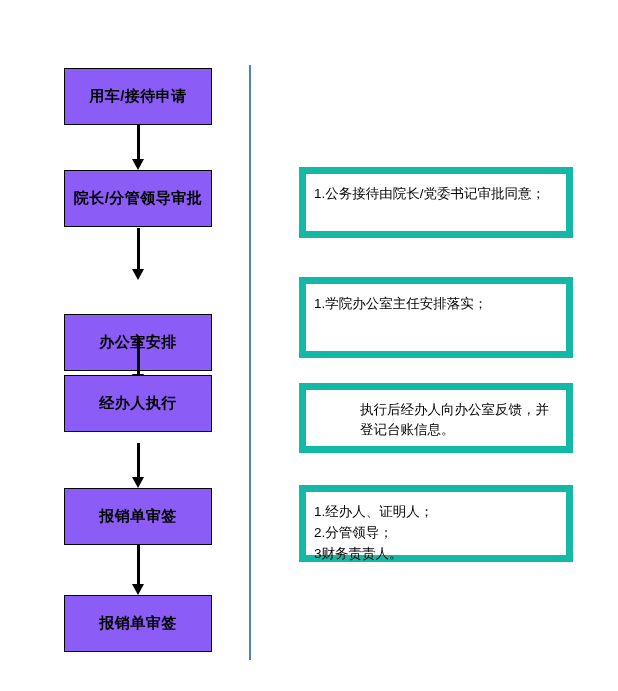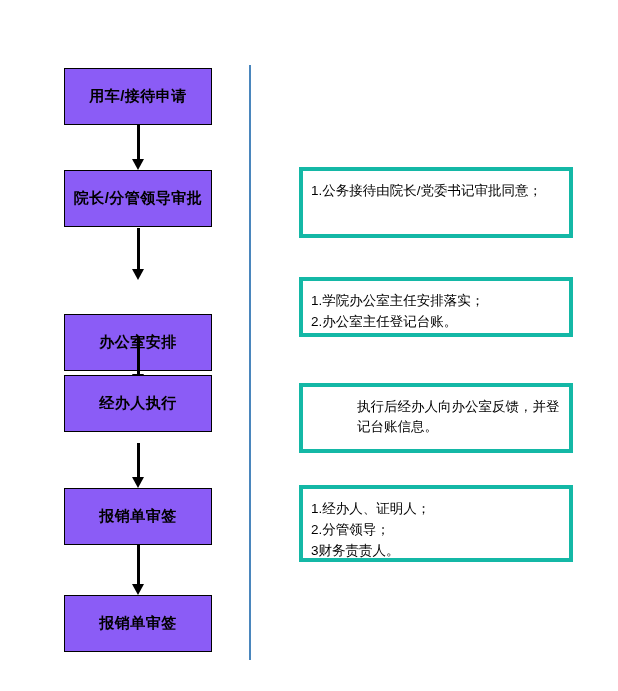--- a/index.html
+++ b/index.html
@@ -103,33 +103,33 @@
     height: 595px;
     background: #4a86bd;
   }
 
   
   .note-box {
     position: absolute;
     left: 299px;
     width: 274px;
     box-sizing: border-box;
-    border: 4px solid #14b8a6;
+    border: 7px solid #14b8a6;
     background: #ffffff;
     padding: 10px 0 0 8px;
   }
   .note-line {
     font-size: 13.5px;
     color: #000000;
     line-height: 1.55;
     white-space: nowrap;
   }
 
   .n1 { top: 167px; height: 71px; }
-  .n2 { top: 277px; height: 60px; }
+  .n2 { top: 277px; height: 81px; }
   .n3 { top: 383px; height: 70px; }
   .n4 { top: 485px; height: 77px; }
 
   .n3 .note-line { white-space: normal; padding-right: 8px; line-height: 1.5; margin-left: 46px; }
 </style>
 </head>
 <body>
 
 <div class="canvas">
 
@@ -183,21 +183,20 @@
   </div>
 
   <div class="divider"></div>
 
   <div class="note-box n1">
     <div class="note-line">1.公务接待由院长/党委书记审批同意；</div>
   </div>
 
   <div class="note-box n2">
     <div class="note-line">1.学院办公室主任安排落实；</div>
-    <div class="note-line">2.办公室主任登记台账。</div>
   </div>
 
   <div class="note-box n3">
     <div class="note-line">执行后经办人向办公室反馈，并登记台账信息。</div>
   </div>
 
   <div class="note-box n4">
     <div class="note-line">1.经办人、证明人；</div>
     <div class="note-line">2.分管领导；</div>
     <div class="note-line">3财务责责人。</div>

